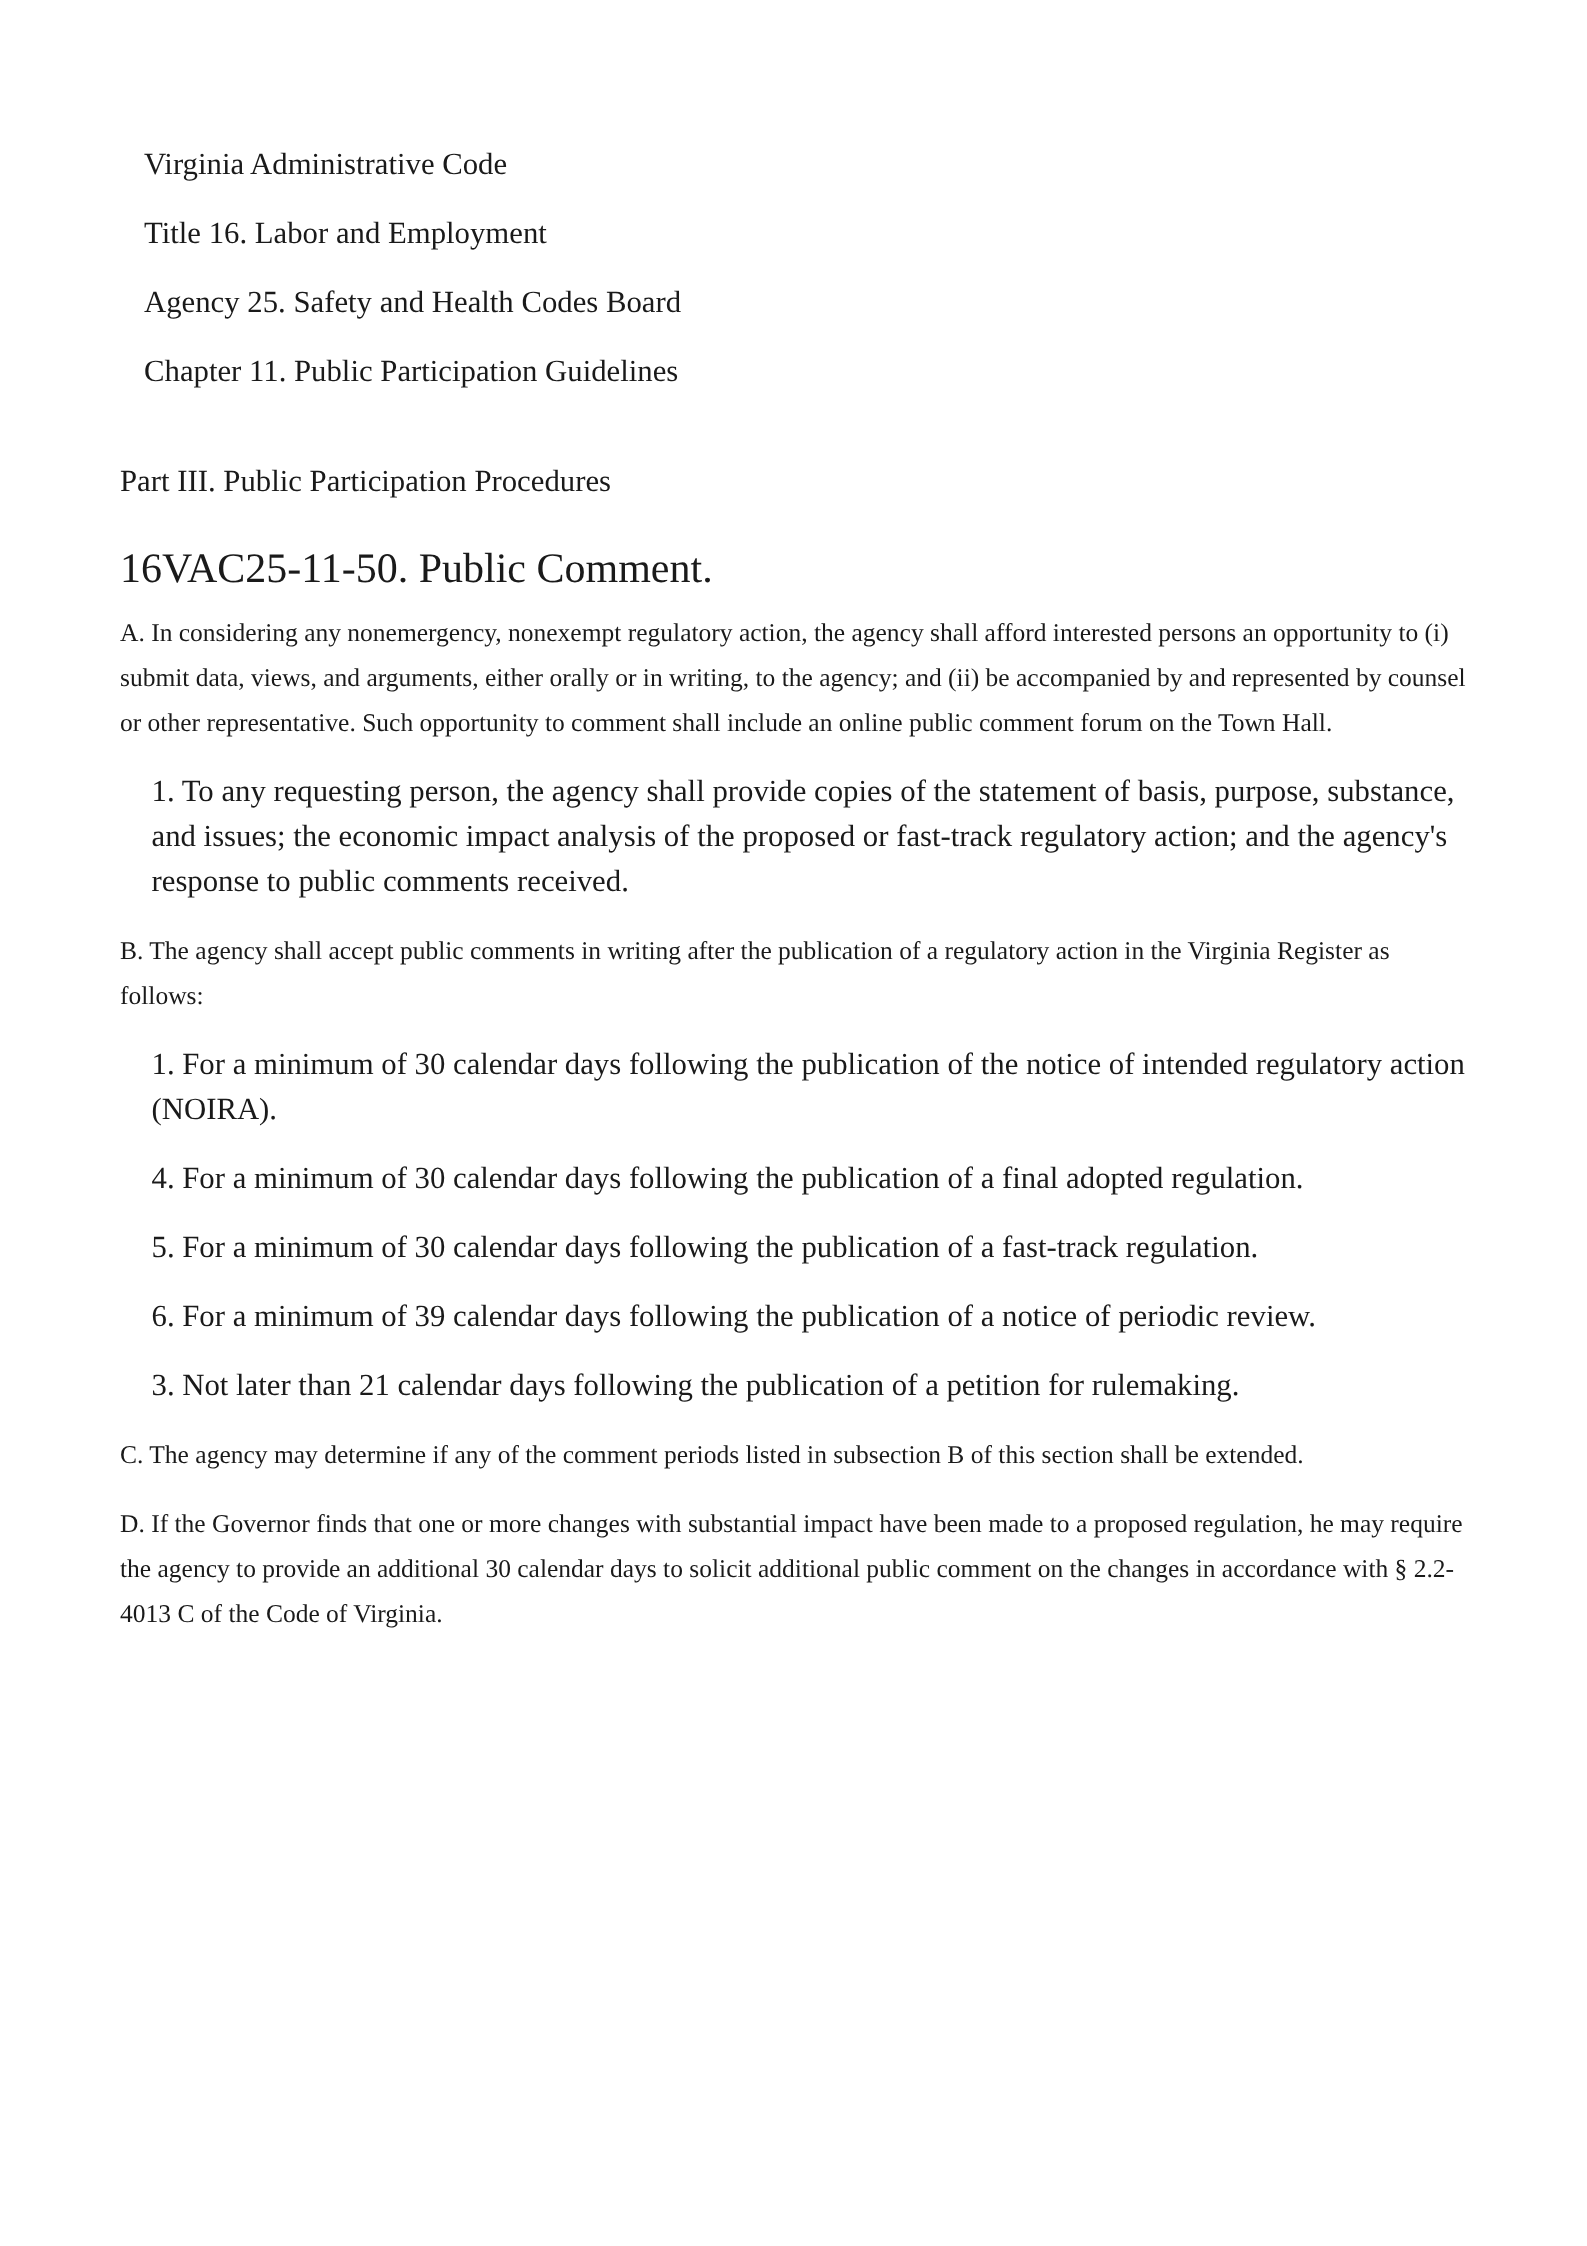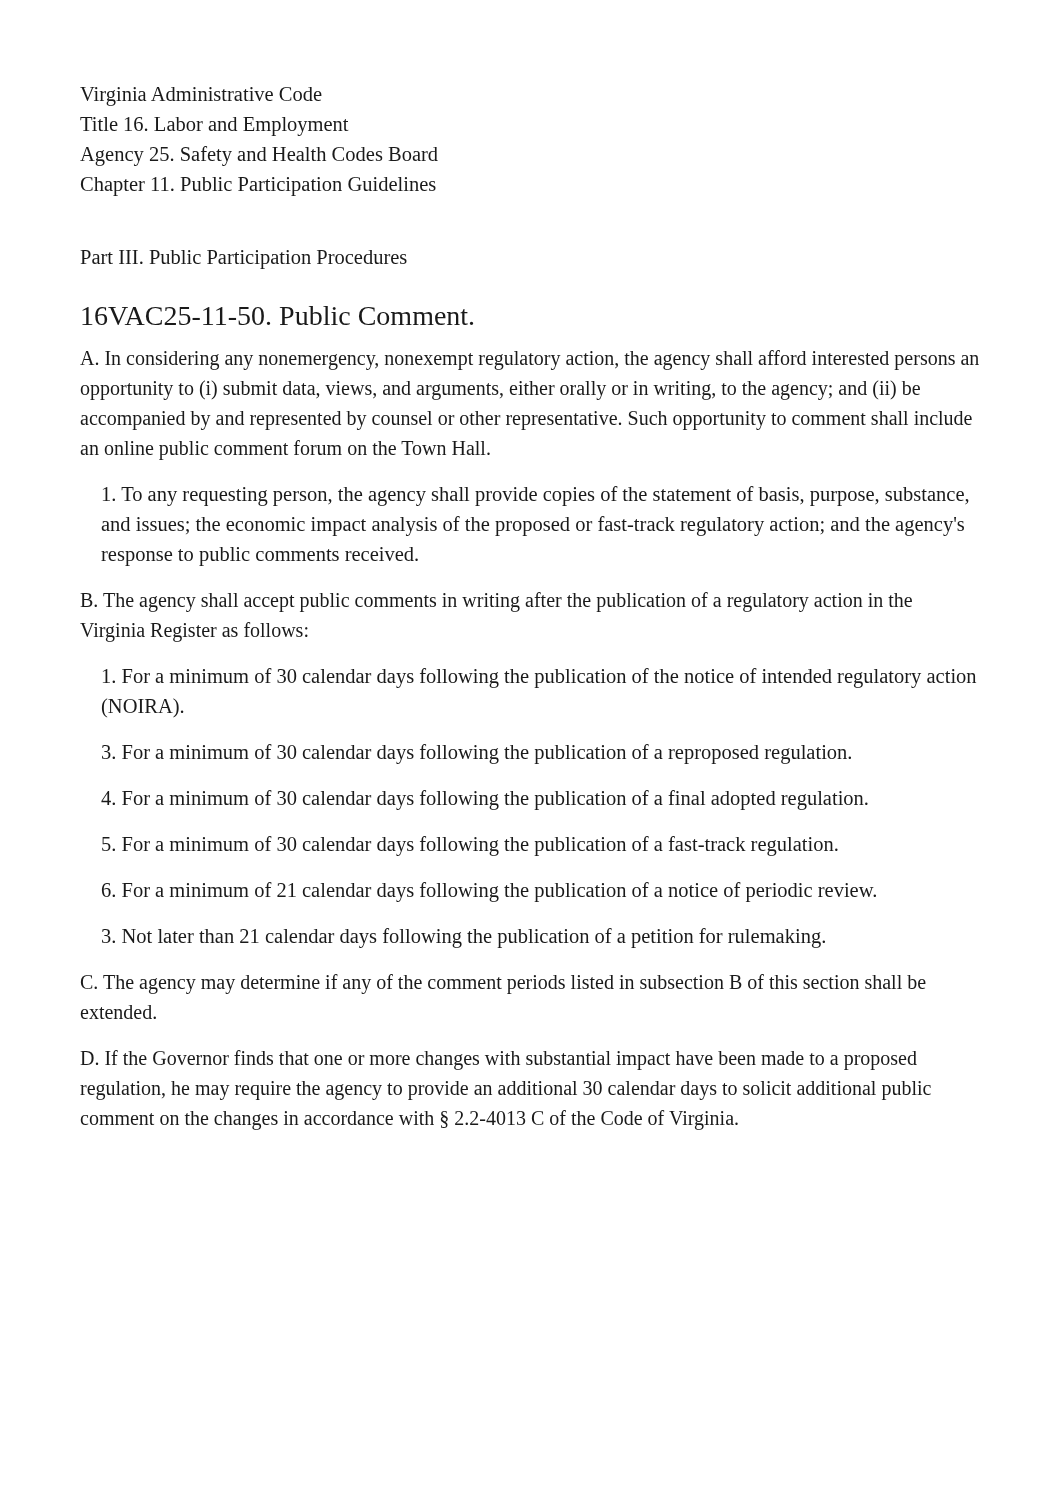--- a/index.html
+++ b/index.html
@@ -1,22 +1,22 @@
 <!DOCTYPE html>
 <html><head>
 <meta charset="utf-8">
 <style>
   html, body { margin: 0; padding: 0; background: #ffffff; }
   body { width: 1058px; height: 1497px; position: relative; overflow: hidden;
          font-family: "Liberation Serif", "DejaVu Serif", serif; color: #1a1a1a; }
   .page { position: absolute; left: 80px; top: 79px; width: 900px; }
-  .meta-line { font-size: 20.5px; line-height: 30px; margin: 0; white-space: nowrap; }
+  .meta-line { font-size: 20.5px; line-height: 30px; margin: 16px; white-space: nowrap; }
   .part { font-size: 20.5px; line-height: 30px; margin: 43px 0 12px 0; white-space: nowrap; }
   .section-title { font-size: 28px; line-height: 36px; margin: 26px 0 0 0; font-weight: normal; white-space: nowrap; }
-  .para { font-size: 20px; line-height: 30px; margin: 12px 0 0 0; }
+  .para { font-size: 17px; line-height: 30px; margin: 12px 0 0 0; }
   .para.first { margin-top: 9px; }
   .item { font-size: 20.5px; line-height: 30px; margin: 16px 0 0 21px; }
   .para.after-list { margin-top: 16px; }
 </style>
 </head>
 <body>
 
 <div class="page">
   <p class="meta-line">Virginia Administrative Code</p>
   <p class="meta-line">Title 16. Labor and Employment</p>
@@ -25,21 +25,20 @@
 
   <p class="part">Part III. Public Participation Procedures</p>
 
   <h1 class="section-title">16VAC25-11-50. Public Comment.</h1>
 
   <p class="para first">A. In considering any nonemergency, nonexempt regulatory action, the agency shall afford interested persons an opportunity to (i) submit data, views, and arguments, either orally or in writing, to the agency; and (ii) be accompanied by and represented by counsel or other representative. Such opportunity to comment shall include an online public comment forum on the Town Hall.</p>
   <p class="item">1. To any requesting person, the agency shall provide copies of the statement of basis, purpose, substance, and issues; the economic impact analysis of the proposed or fast-track regulatory action; and the agency's response to public comments received.</p>
 
   <p class="para after-list">B. The agency shall accept public comments in writing after the publication of a regulatory action in the Virginia Register as follows:</p>
   <p class="item">1. For a minimum of 30 calendar days following the publication of the notice of intended regulatory action (NOIRA).</p>
-  <p class="item">3. For a minimum of 30 calendar days following the publication of a reproposed regulation.</p>
   <p class="item">4. For a minimum of 30 calendar days following the publication of a final adopted regulation.</p>
   <p class="item">5. For a minimum of 30 calendar days following the publication of a fast-track regulation.</p>
-  <p class="item">6. For a minimum of 21 calendar days following the publication of a notice of periodic review.</p>
+  <p class="item">6. For a minimum of 39 calendar days following the publication of a notice of periodic review.</p>
   <p class="item">3. Not later than 21 calendar days following the publication of a petition for rulemaking.</p>
 
   <p class="para after-list">C. The agency may determine if any of the comment periods listed in subsection B of this section shall be extended.</p>
   <p class="para after-list">D. If the Governor finds that one or more changes with substantial impact have been made to a proposed regulation, he may require the agency to provide an additional 30 calendar days to solicit additional public comment on the changes in accordance with § 2.2-4013 C of the Code of Virginia.</p>
 </div>
 
 </body></html>

